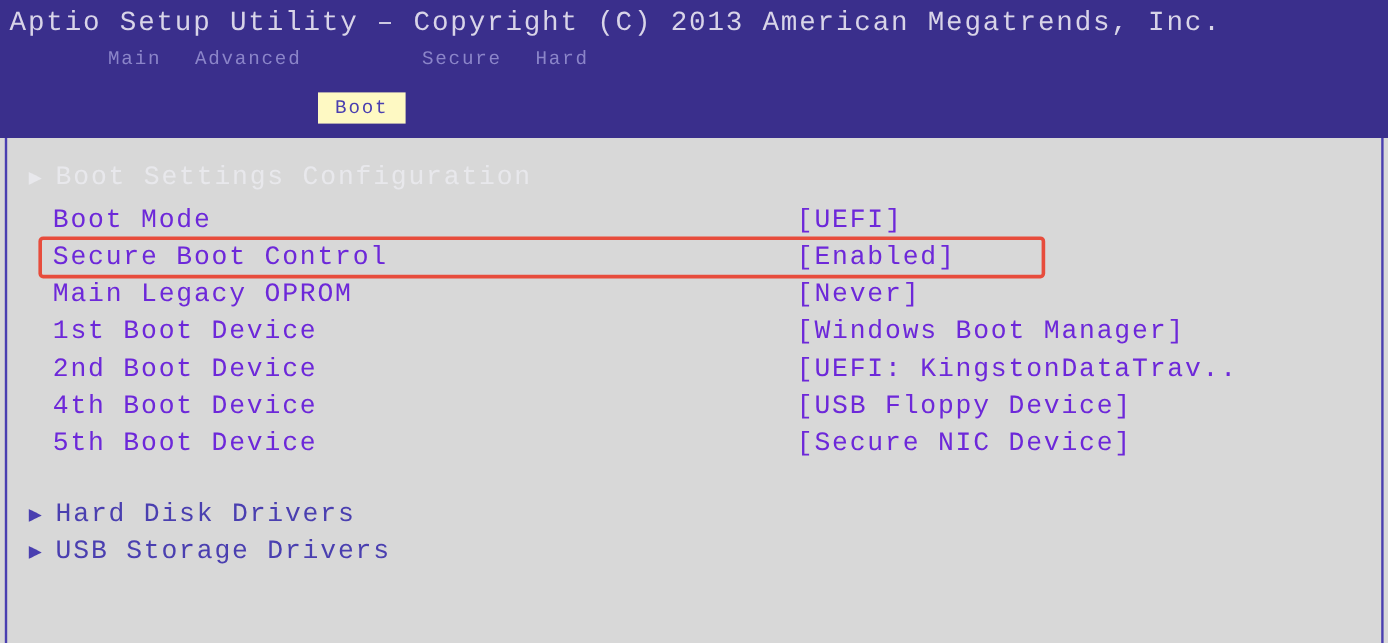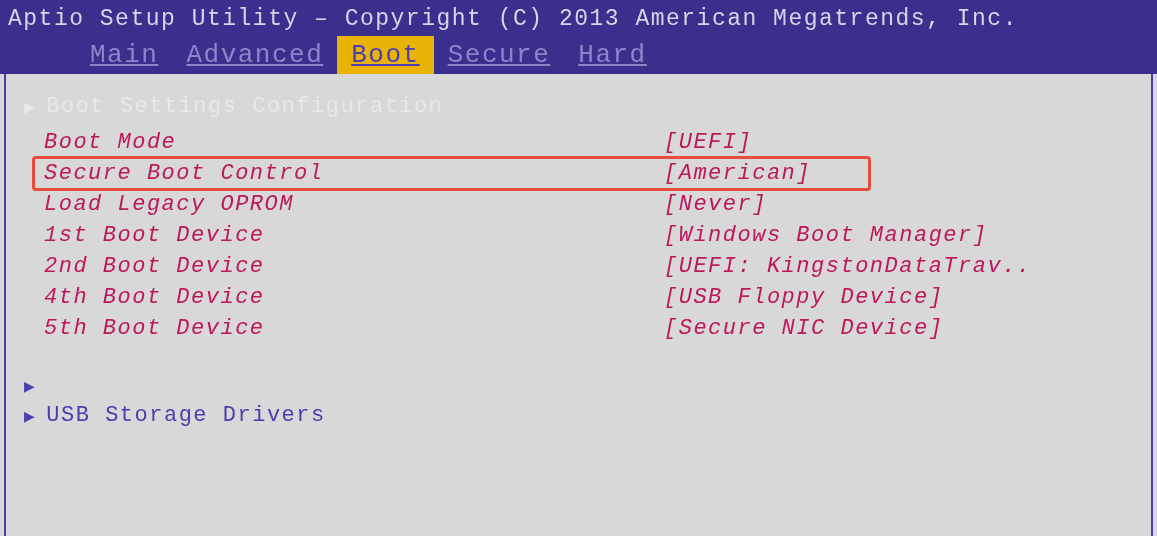--- a/index.html
+++ b/index.html
@@ -12,42 +12,42 @@
       background: #d8d8d8;
       width: 1157px;
       height: 536px;
       overflow: hidden;
       font-size: 22px;
       letter-spacing: 1px;
     }
     .header-bar {
       background: #3a2f8c;
       color: #d8d4e8;
-      padding: 6px 8px 0 8px;
+      padding: 6px 8px 12px 8px;
     }
     .title-line {
       font-size: 23px;
       letter-spacing: 1.5px;
       padding-bottom: 4px;
     }
     .menu-bar {
       display: flex;
       gap: 0;
       padding-left: 68px;
     }
     .menu-item {
       color: #8b85c9;
       padding: 4px 14px;
-      font-size: 26px;
+      font-size: 16px;
       letter-spacing: 1.5px;
-      text-decoration: underline;
     }
     .menu-item.active {
-      background: #eab308;
+      background: #fef9c3;
       color: #4a3fb0;
+      margin-top: 41px;
     }
     .content-area {
       background: #d8d8d8;
       border: 2px solid #4a3fb0;
       border-top: none;
       margin: 0 4px;
       padding: 18px 0 30px 0;
       height: 470px;
     }
     .section-header {
@@ -60,25 +60,24 @@
       letter-spacing: 1.5px;
       margin-bottom: 6px;
     }
     .section-header .arrow {
       margin-right: 10px;
       font-size: 18px;
     }
     .setting-row {
       display: flex;
       padding: 3px 18px 3px 38px;
-      color: #be185d;
+      color: #6d28d9;
       font-size: 22px;
       letter-spacing: 1.5px;
       position: relative;
-      font-style: italic;
     }
     .setting-label {
       width: 620px;
       flex-shrink: 0;
     }
     .setting-value {
       flex: 1;
     }
     .highlighted-row {
       position: relative;
@@ -130,27 +129,27 @@
     <span>Boot Settings Configuration</span>
   </div>
 
   <div class="setting-row">
     <span class="setting-label">Boot Mode</span>
     <span class="setting-value">[UEFI]</span>
   </div>
 
   <div class="setting-row highlighted-row">
     <span class="setting-label">Secure Boot Control</span>
-    <span class="setting-value">[American]</span>
+    <span class="setting-value">[Enabled]</span>
     <div class="highlight-box"></div>
   </div>
 
 
   <div class="setting-row">
-    <span class="setting-label">Load Legacy OPROM</span>
+    <span class="setting-label">Main Legacy OPROM</span>
     <span class="setting-value">[Never]</span>
   </div>
 
   <div class="setting-row">
     <span class="setting-label">1st Boot Device</span>
     <span class="setting-value">[Windows Boot Manager]</span>
   </div>
 
   <div class="setting-row">
     <span class="setting-label">2nd Boot Device</span>
@@ -165,19 +164,20 @@
 
   <div class="setting-row">
     <span class="setting-label">5th Boot Device</span>
     <span class="setting-value">[Secure NIC Device]</span>
   </div>
 
   <div class="spacer"></div>
 
   <div class="submenu-row">
     <span class="arrow">▶</span>
+    <span>Hard Disk Drivers</span>
   </div>
 
   <div class="submenu-row">
     <span class="arrow">▶</span>
     <span>USB Storage Drivers</span>
   </div>
 </div>
 
 </body></html>

